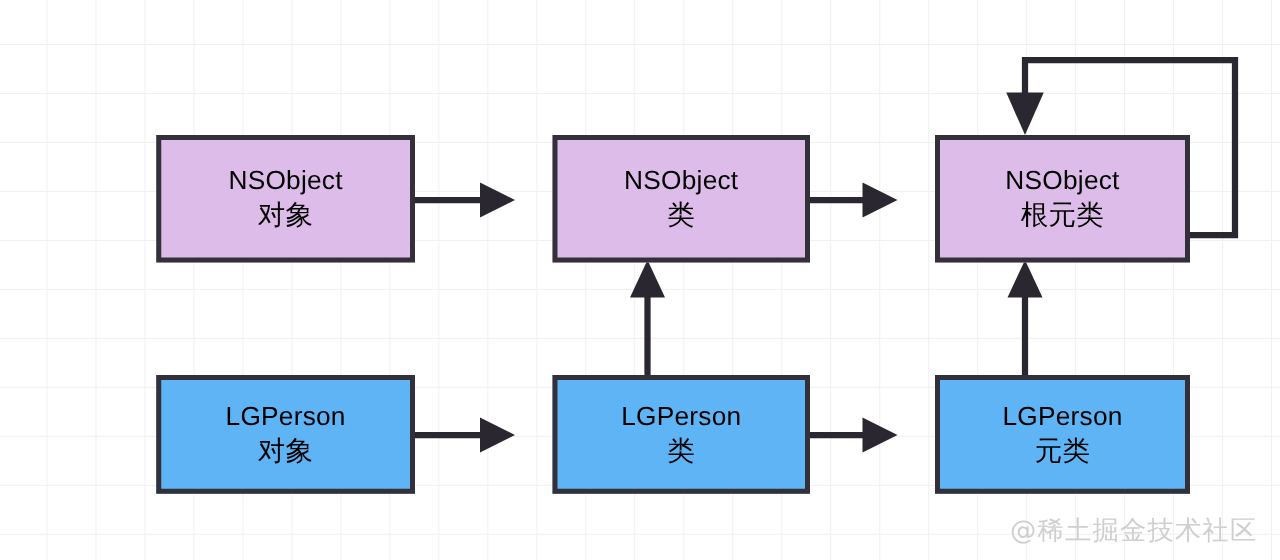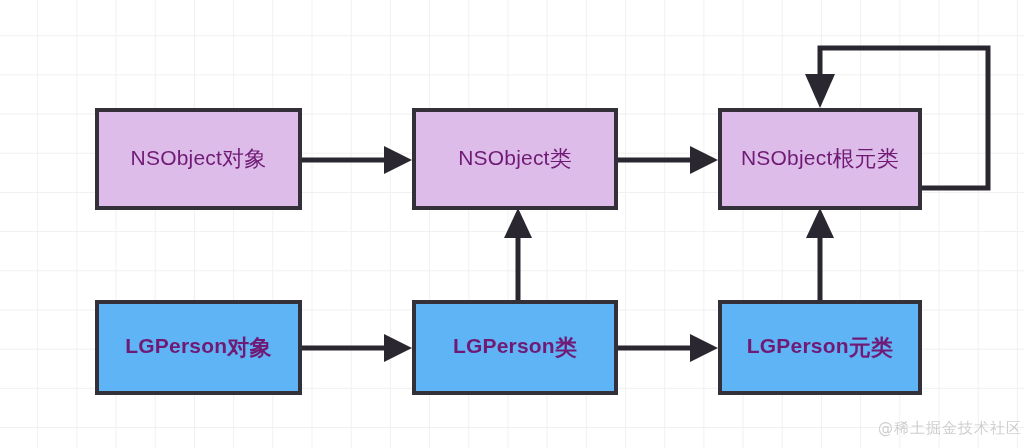--- a/index.html
+++ b/index.html
@@ -28,59 +28,60 @@
   #grid-overlay {
     position: absolute;
     inset: 0;
     pointer-events: none;
   }
   .node {
     position: absolute;
     box-sizing: border-box;
     border: 4px solid #343039;
     display: flex;
-    flex-direction: row;
+    flex-direction: column;
     align-items: center;
     justify-content: center;
     text-align: center;
-    color: #701a75;
+    color: #000000;
     line-height: 1.16;
     letter-spacing: 0.2px;
+    margin-left: 30px;
   }
   .node .line1 {
     font-size: 21px;
     margin-bottom: 2px;
   }
   .node .line2 {
     font-size: 22px;
   }
   .node.purple { background: #ddbce9; }
-  .node.blue   { background: #5fb4f5; font-weight: bold; }
+  .node.blue   { background: #5fb4f5; }
 
   svg.edges {
     position: absolute;
     left: 0;
     top: 0;
     width: 1024px;
     height: 448px;
     pointer-events: none;
   }
   .edge-line {
     stroke: #2b2730;
     stroke-width: 5;
     fill: none;
   }
   .arrow-head {
     fill: #2b2730;
   }
   #watermark {
     position: absolute;
-    right: 2px;
+    right: 18px;
     bottom: 10px;
-    font-size: 15px;
+    font-size: 21px;
     color: #cfcfcf;
     letter-spacing: 1px;
     font-family: "DejaVu Sans", sans-serif;
     white-space: nowrap;
     text-align: center;
   }
 </style>
 </head>
 <body>
 

